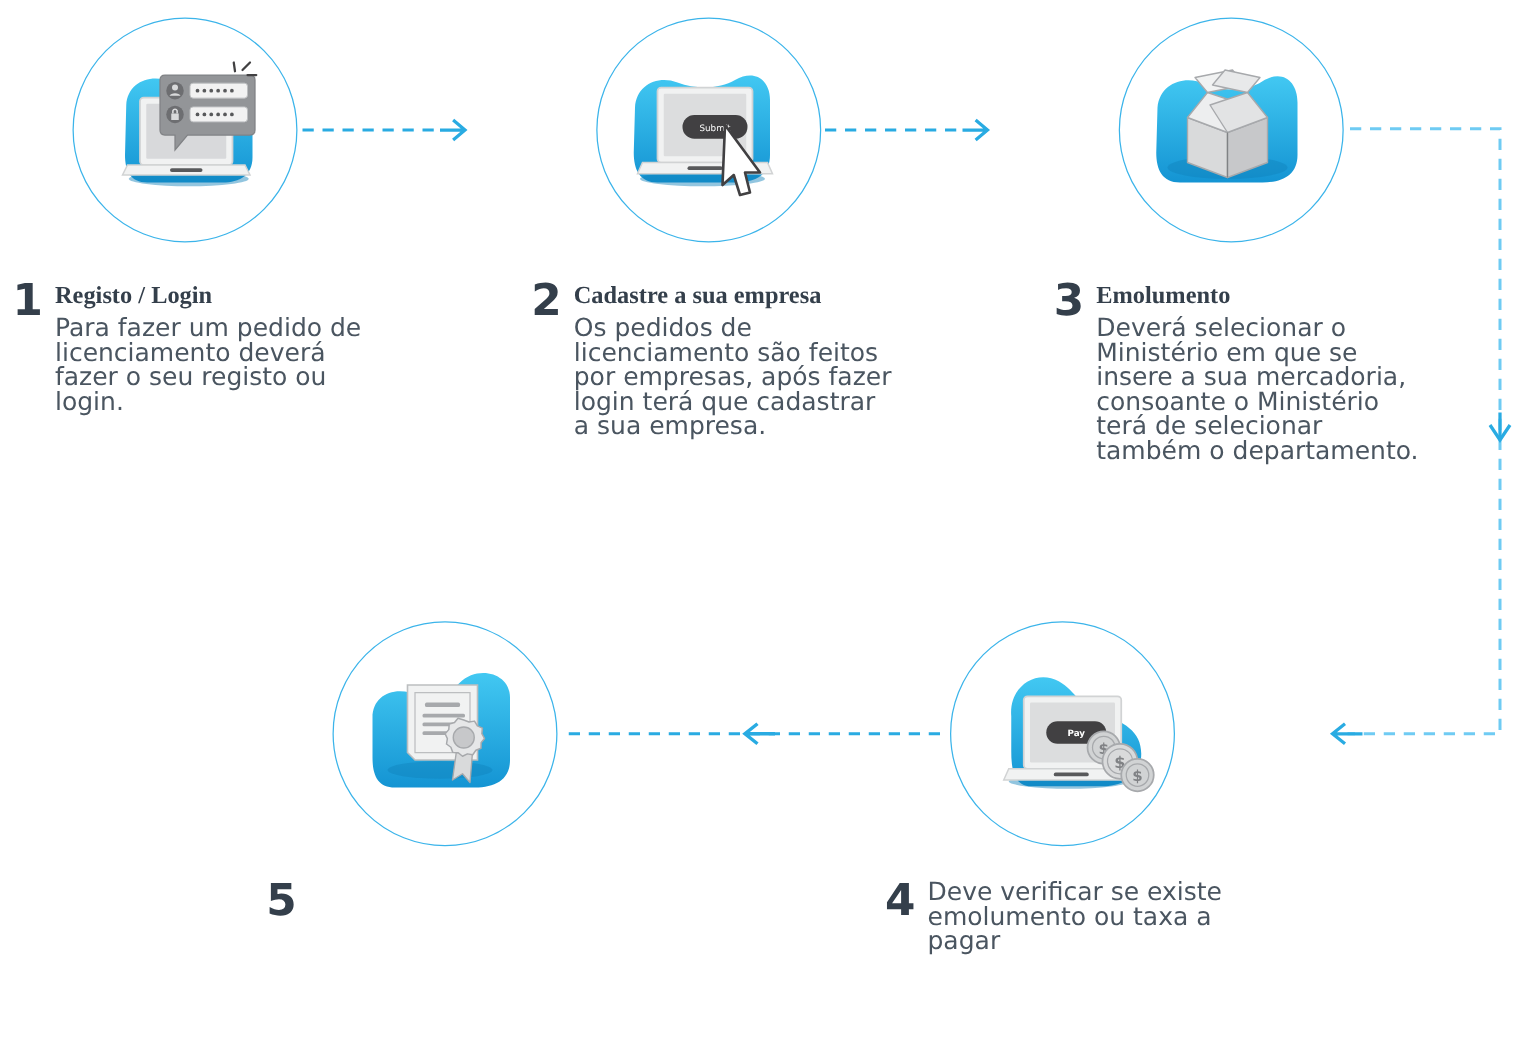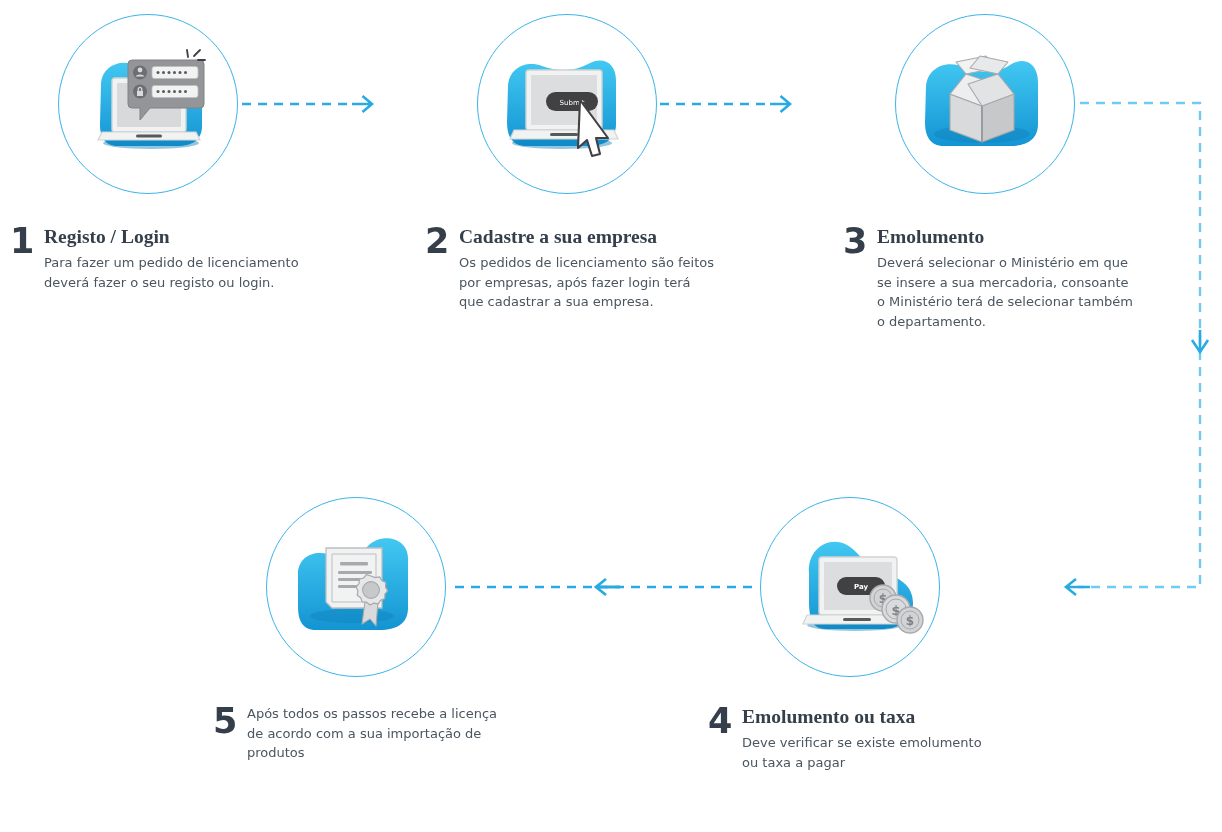--- a/index.html
+++ b/index.html
@@ -42,21 +42,21 @@
     font-family:Liberation Serif, serif;
     font-weight:bold;
     font-size:19.5px;
     line-height:22px;
     color:#343F4B;
     margin:2px 0 5px 0;
     white-space:nowrap;
   }
   .body{
     font-family:"DejaVu Sans", sans-serif;
-    font-size:13px;
+    font-size:20px;
     line-height:19.6px;
     color:#4A5560;
     max-width:258px;
   }
 </style>
 </head>
 <body>
 
 <div class="stage">
 
@@ -267,21 +267,20 @@
           <circle cx="115" cy="93" r="13" fill="#D1D3D4" stroke="#A7A9AC" stroke-width="1.4"></circle>
           <circle cx="115" cy="93" r="9" fill="none" stroke="#A7A9AC" stroke-width="1"></circle>
           <text x="115" y="98" font-family="DejaVu Sans, sans-serif" font-size="12" fill="#808285" text-anchor="middle">$</text>
         </g>
       </svg>
     </div>
 
     <div class="caption" style="left:708px;top:704px;width:300px;">
       <div class="num">4</div>
       <div class="txt">
-        <div class="title">Emolumento ou taxa</div>
         <div class="body">Deve verificar se existe emolumento ou taxa a pagar</div>
       </div>
     </div>
   </div>
 
   <div class="step">
     <div class="circle" style="left:266px;top:497px;width:180px;height:180px;"></div>
 
     <div class="icon-wrap" style="left:290px;top:530px;width:132px;height:116px;">
       <svg width="132" height="116" viewBox="0 0 132 116">
@@ -312,18 +311,17 @@
                    L-1,13 L-4.4,10.2 L-8.8,9.9 L-10.3,5.8 L-13.8,3.2 L-13.1,-1.1
                    L-14.9,-5 L-12,-8.3 L-11.6,-12.7 L-7.4,-14 L-4.6,-17.4 Z" fill="#E6E7E8" stroke="#A7A9AC" stroke-width="1.2" stroke-linejoin="round"></path>
           <circle cx="0" cy="-2" r="8.4" fill="#C7C8CA" stroke="#A7A9AC" stroke-width="1.1"></circle>
         </g>
       </svg>
     </div>
 
     <div class="caption" style="left:213px;top:704px;width:300px;">
       <div class="num">5</div>
       <div class="txt">
-        <div class="body">Após todos os passos recebe a licença de acordo com a sua importação de produtos</div>
       </div>
     </div>
   </div>
 
 </div>
 
 </body></html>

